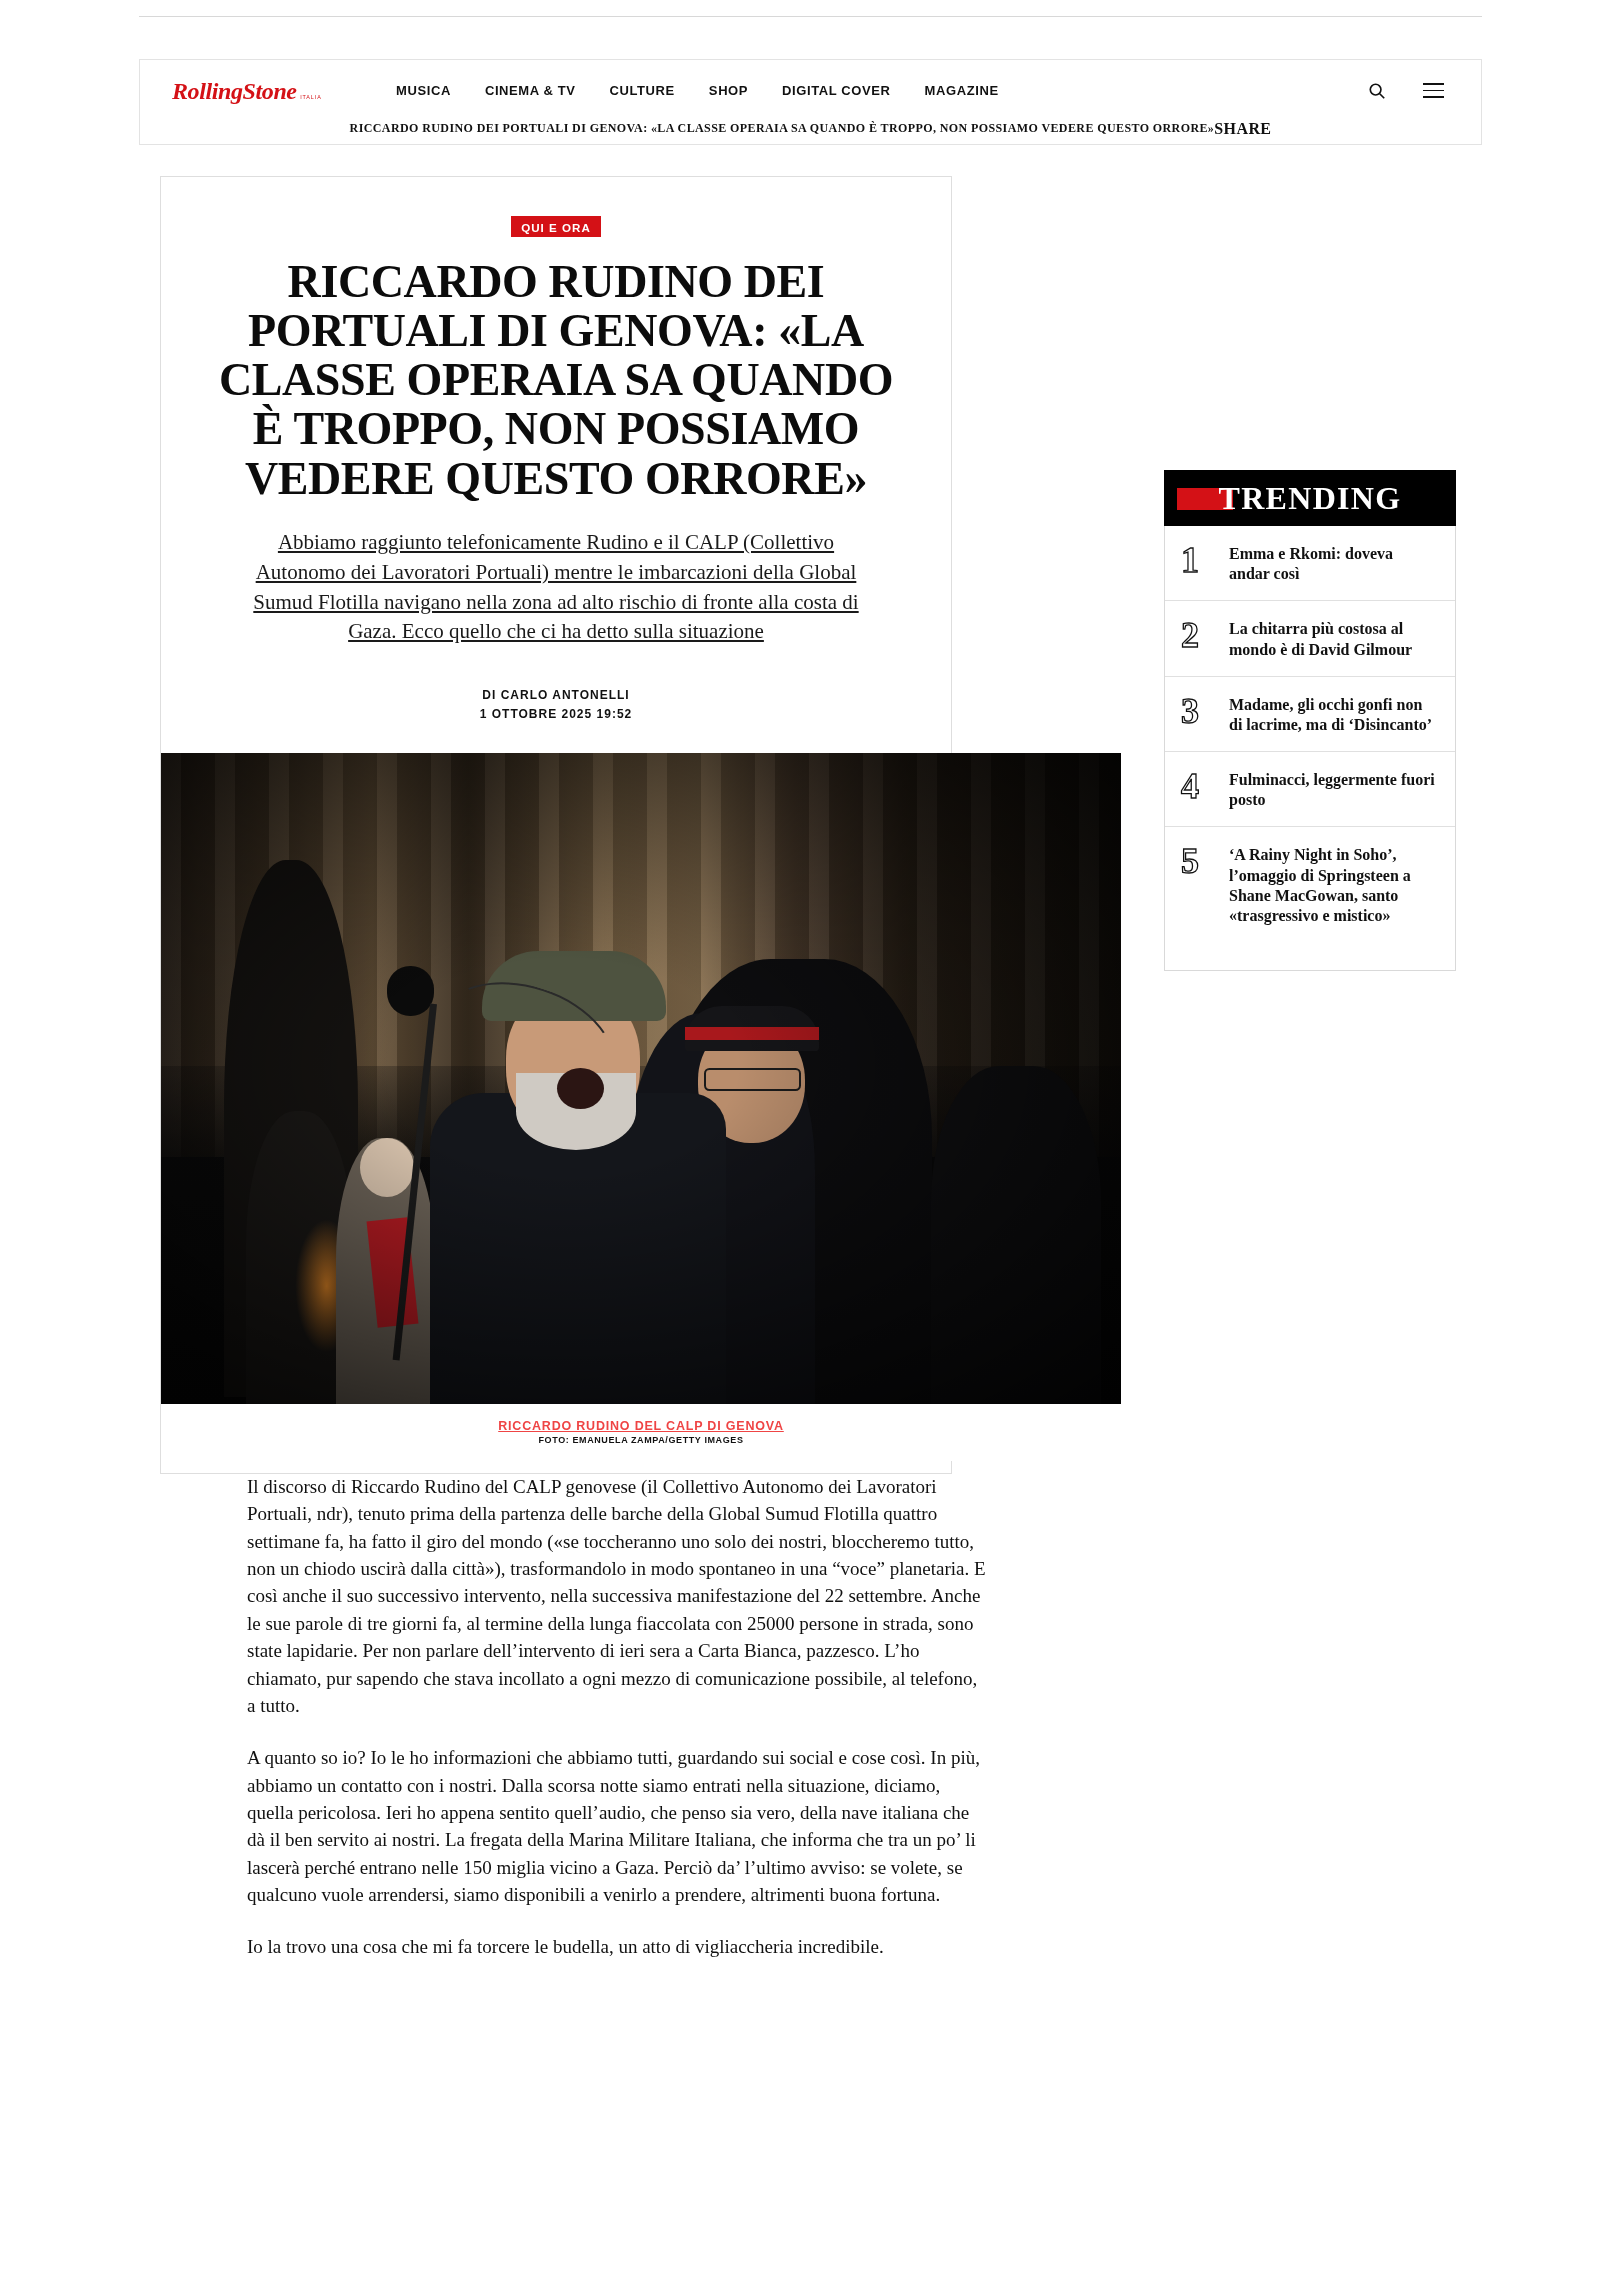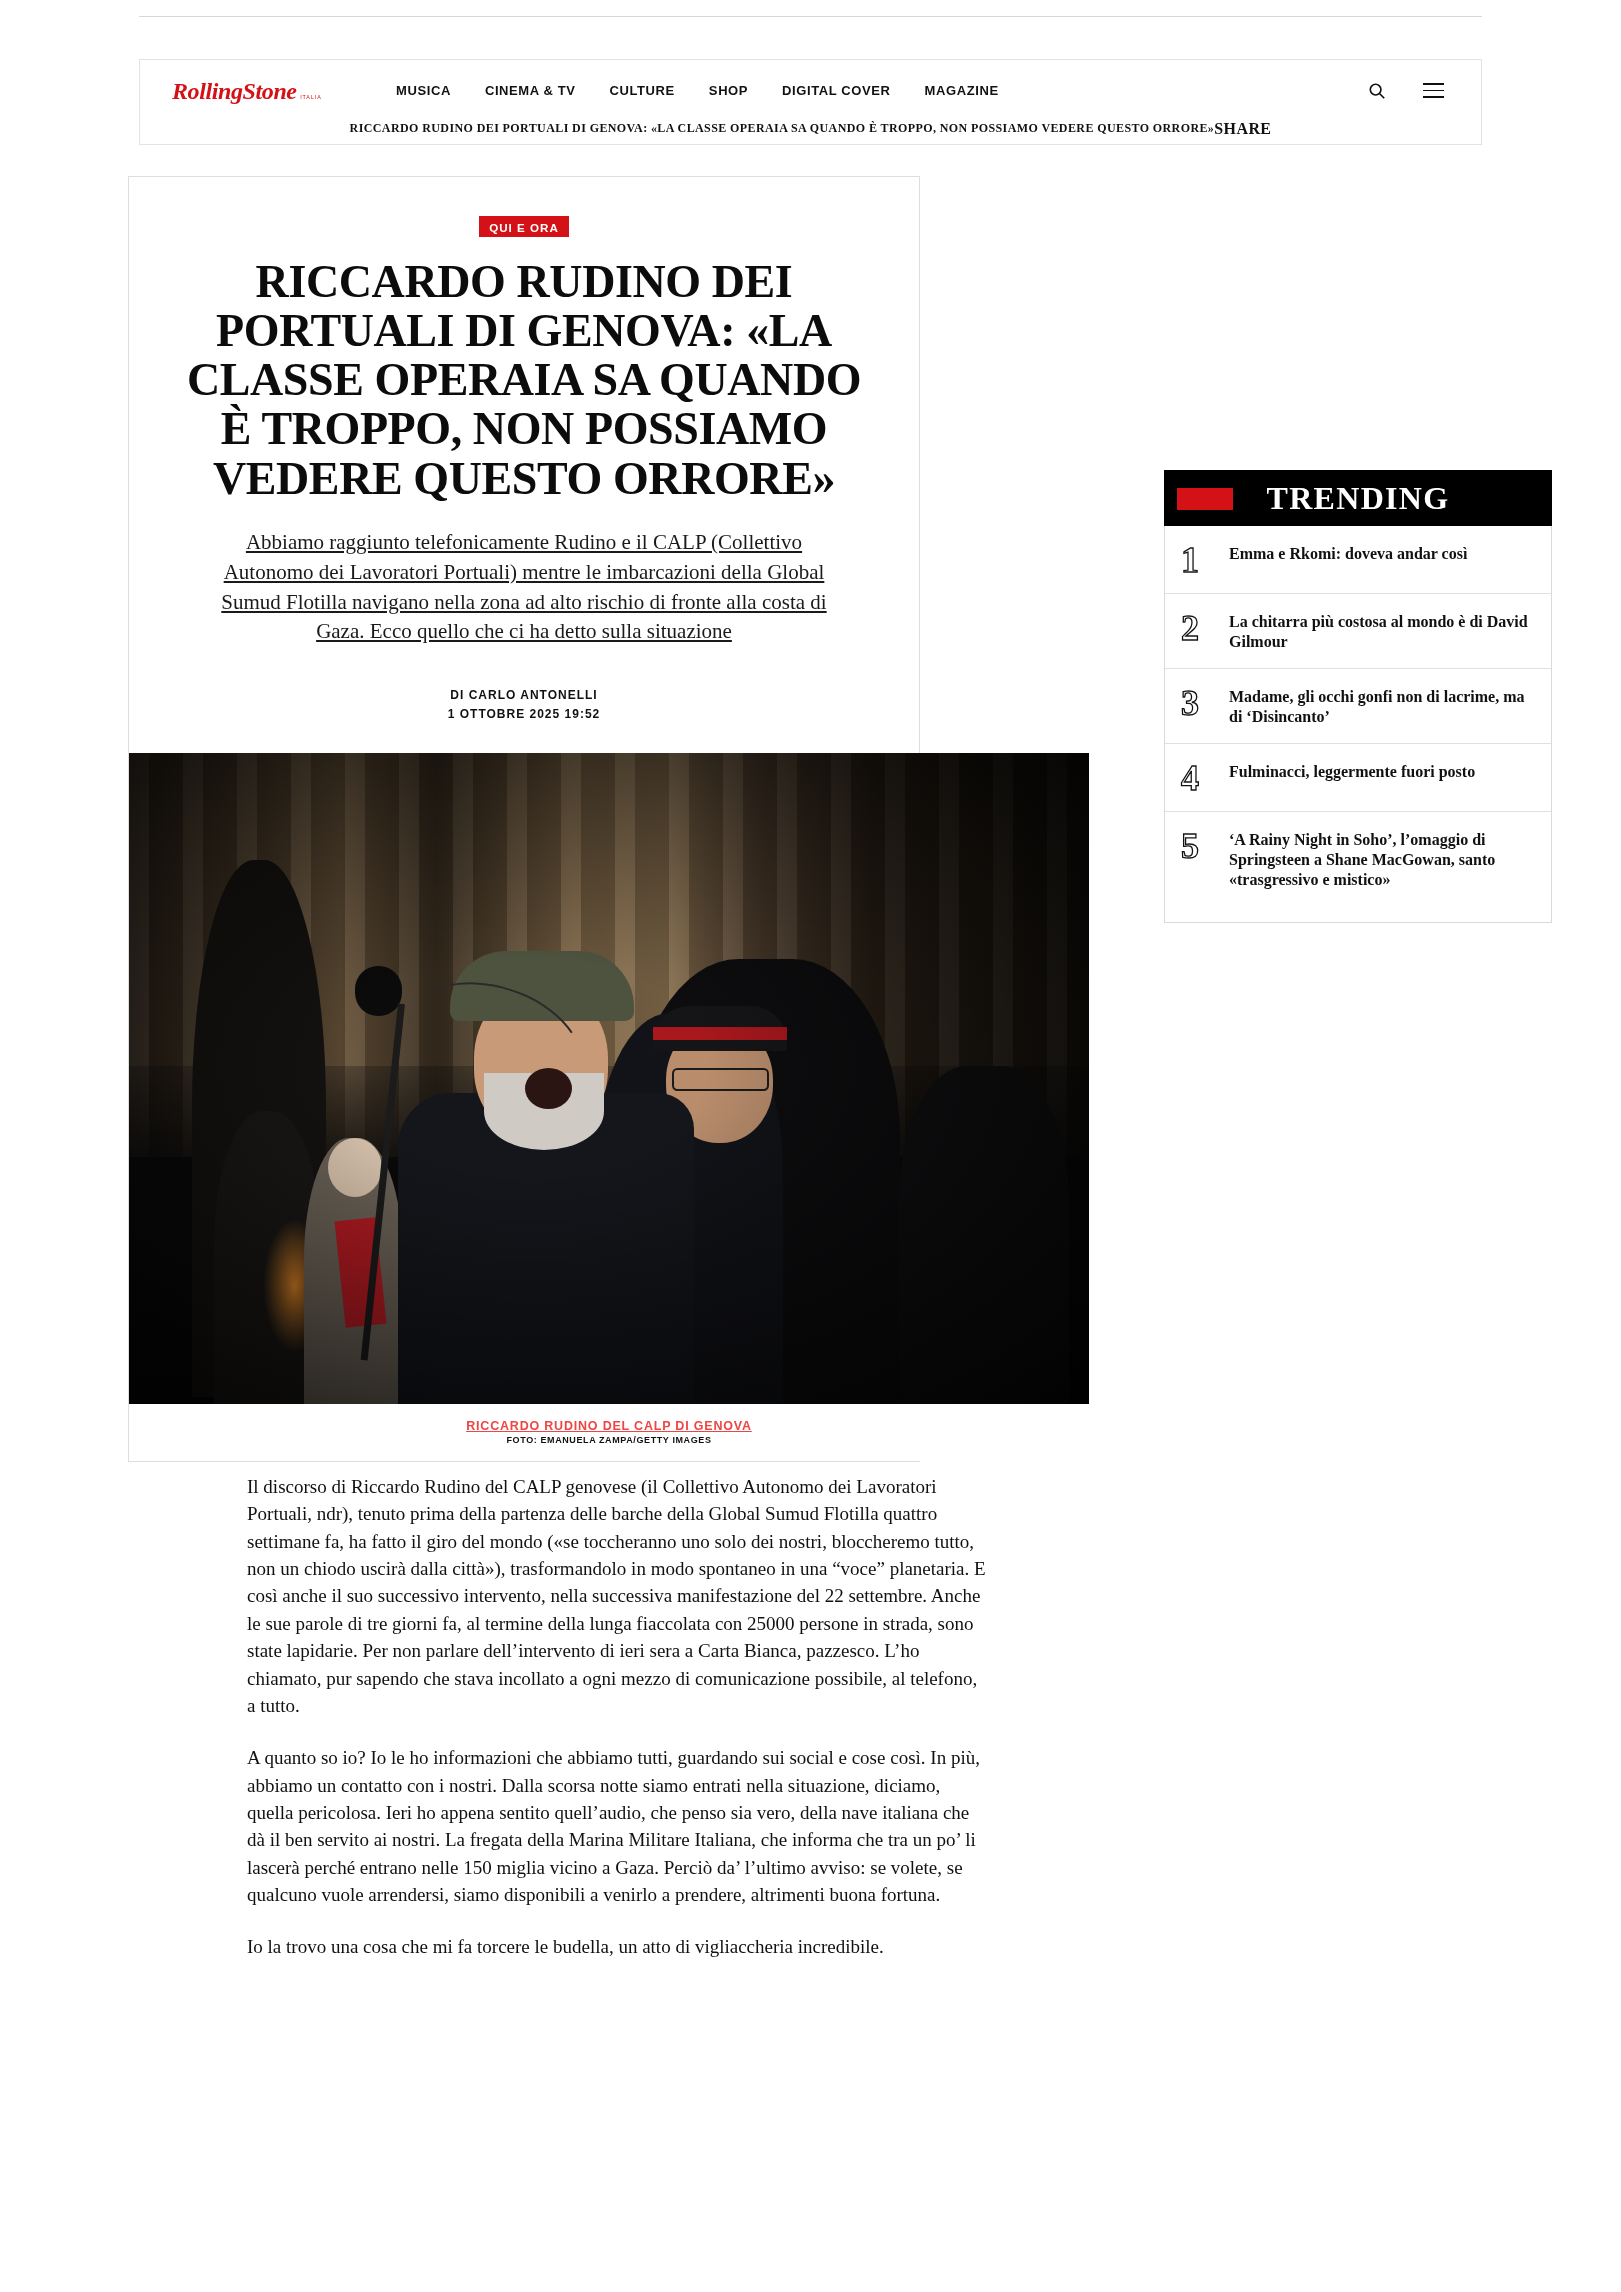--- a/index.html
+++ b/index.html
@@ -132,25 +132,25 @@
     font-size: 16px;
     letter-spacing: 0.4px;
     color: #111;
     text-transform: uppercase;
   }
 
   
   .article-card {
     position: absolute;
     top: 176px;
-    left: 128px;
+    left: 160px;
     width: 792px;
     border: 0.9px solid #dedede;
     background: #fff;
-    padding: 0 0 0 0;
+    padding: 0 0 12px 0;
   }
   .eyebrow-wrap {
     display: flex; justify-content: center;
     margin-top: 39px;
   }
   .eyebrow {
     background: #d41116;
     color: #fff;
     font-family: "Liberation Sans", sans-serif;
     font-weight: bold;
@@ -318,24 +318,24 @@
     font-weight: bold;
   }
   .qa { margin-bottom: 25px; }
   .qa p { margin: 0; }
 
   
   .trending {
     position: absolute;
     top: 470px;
     left: 1164px;
-    width: 388px;
+    width: 292px;
     border: 0.9px solid #d9d9d9;
     background: #fff;
-    padding-bottom: 16px;
+    padding-bottom: 28px;
   }
   .trending-head {
     position: relative;
     height: 56px;
     margin: -0.9px -0.9px 0 -0.9px;
     background: #000;
     display: flex; align-items: center; justify-content: center;
   }
   .trending-head .red-tab {
     position: absolute; left: 12.5px; top: 18px; width: 56px; height: 21.5px; background:#d41116;

